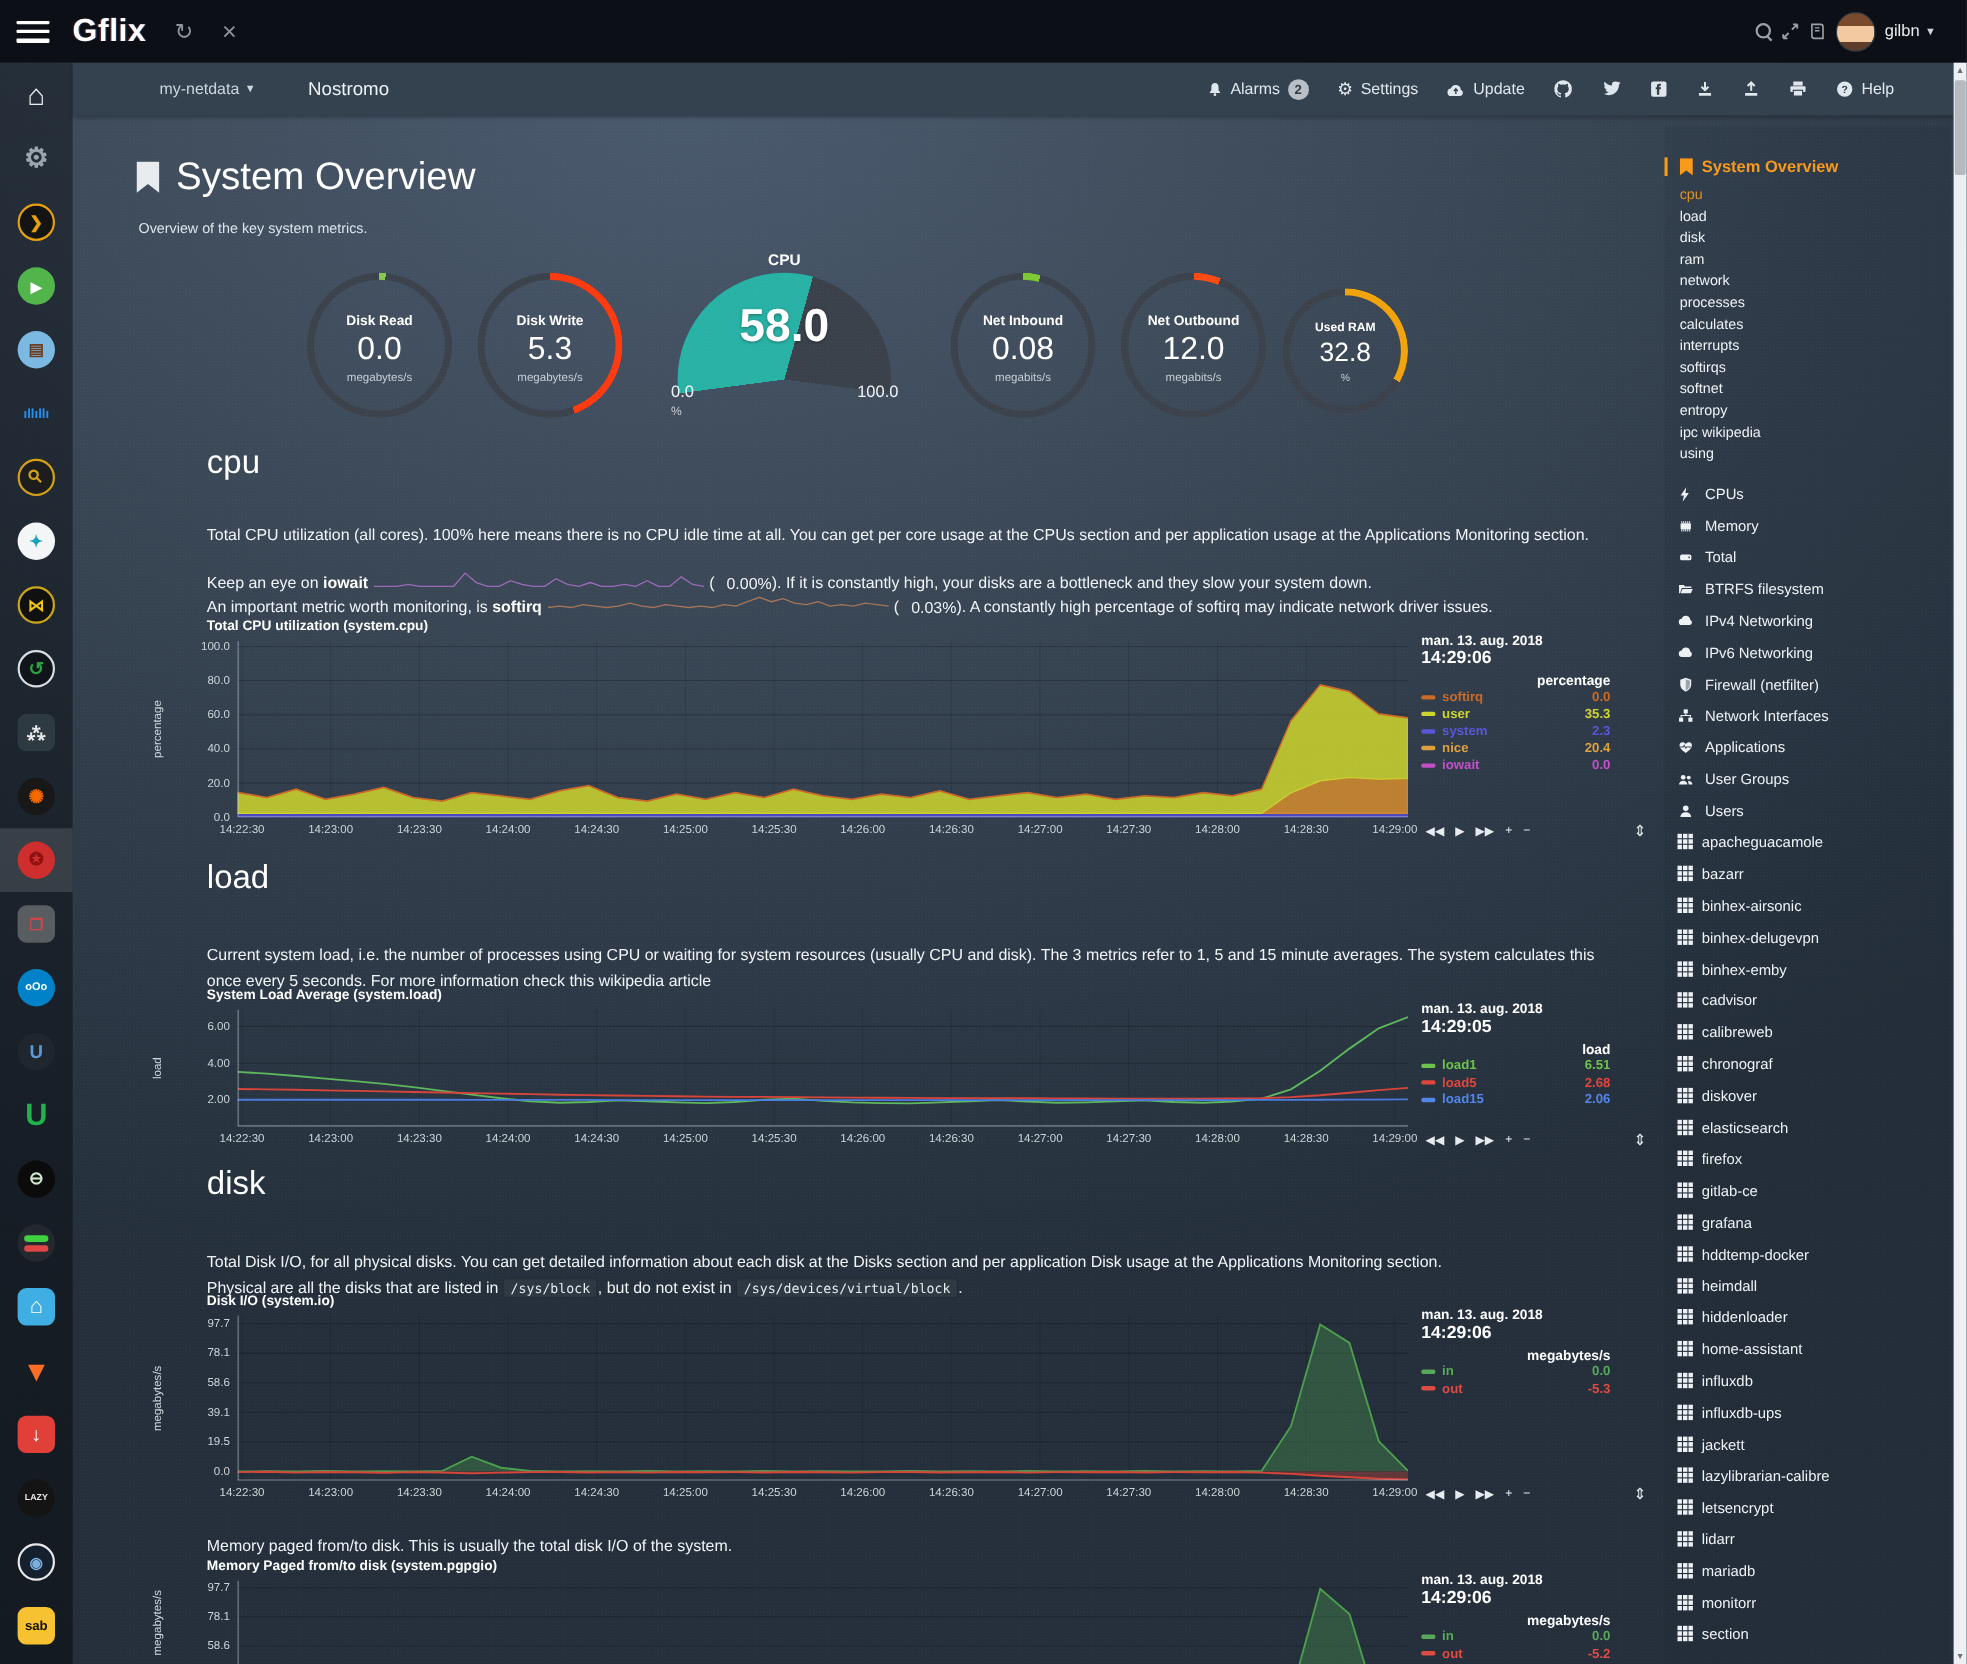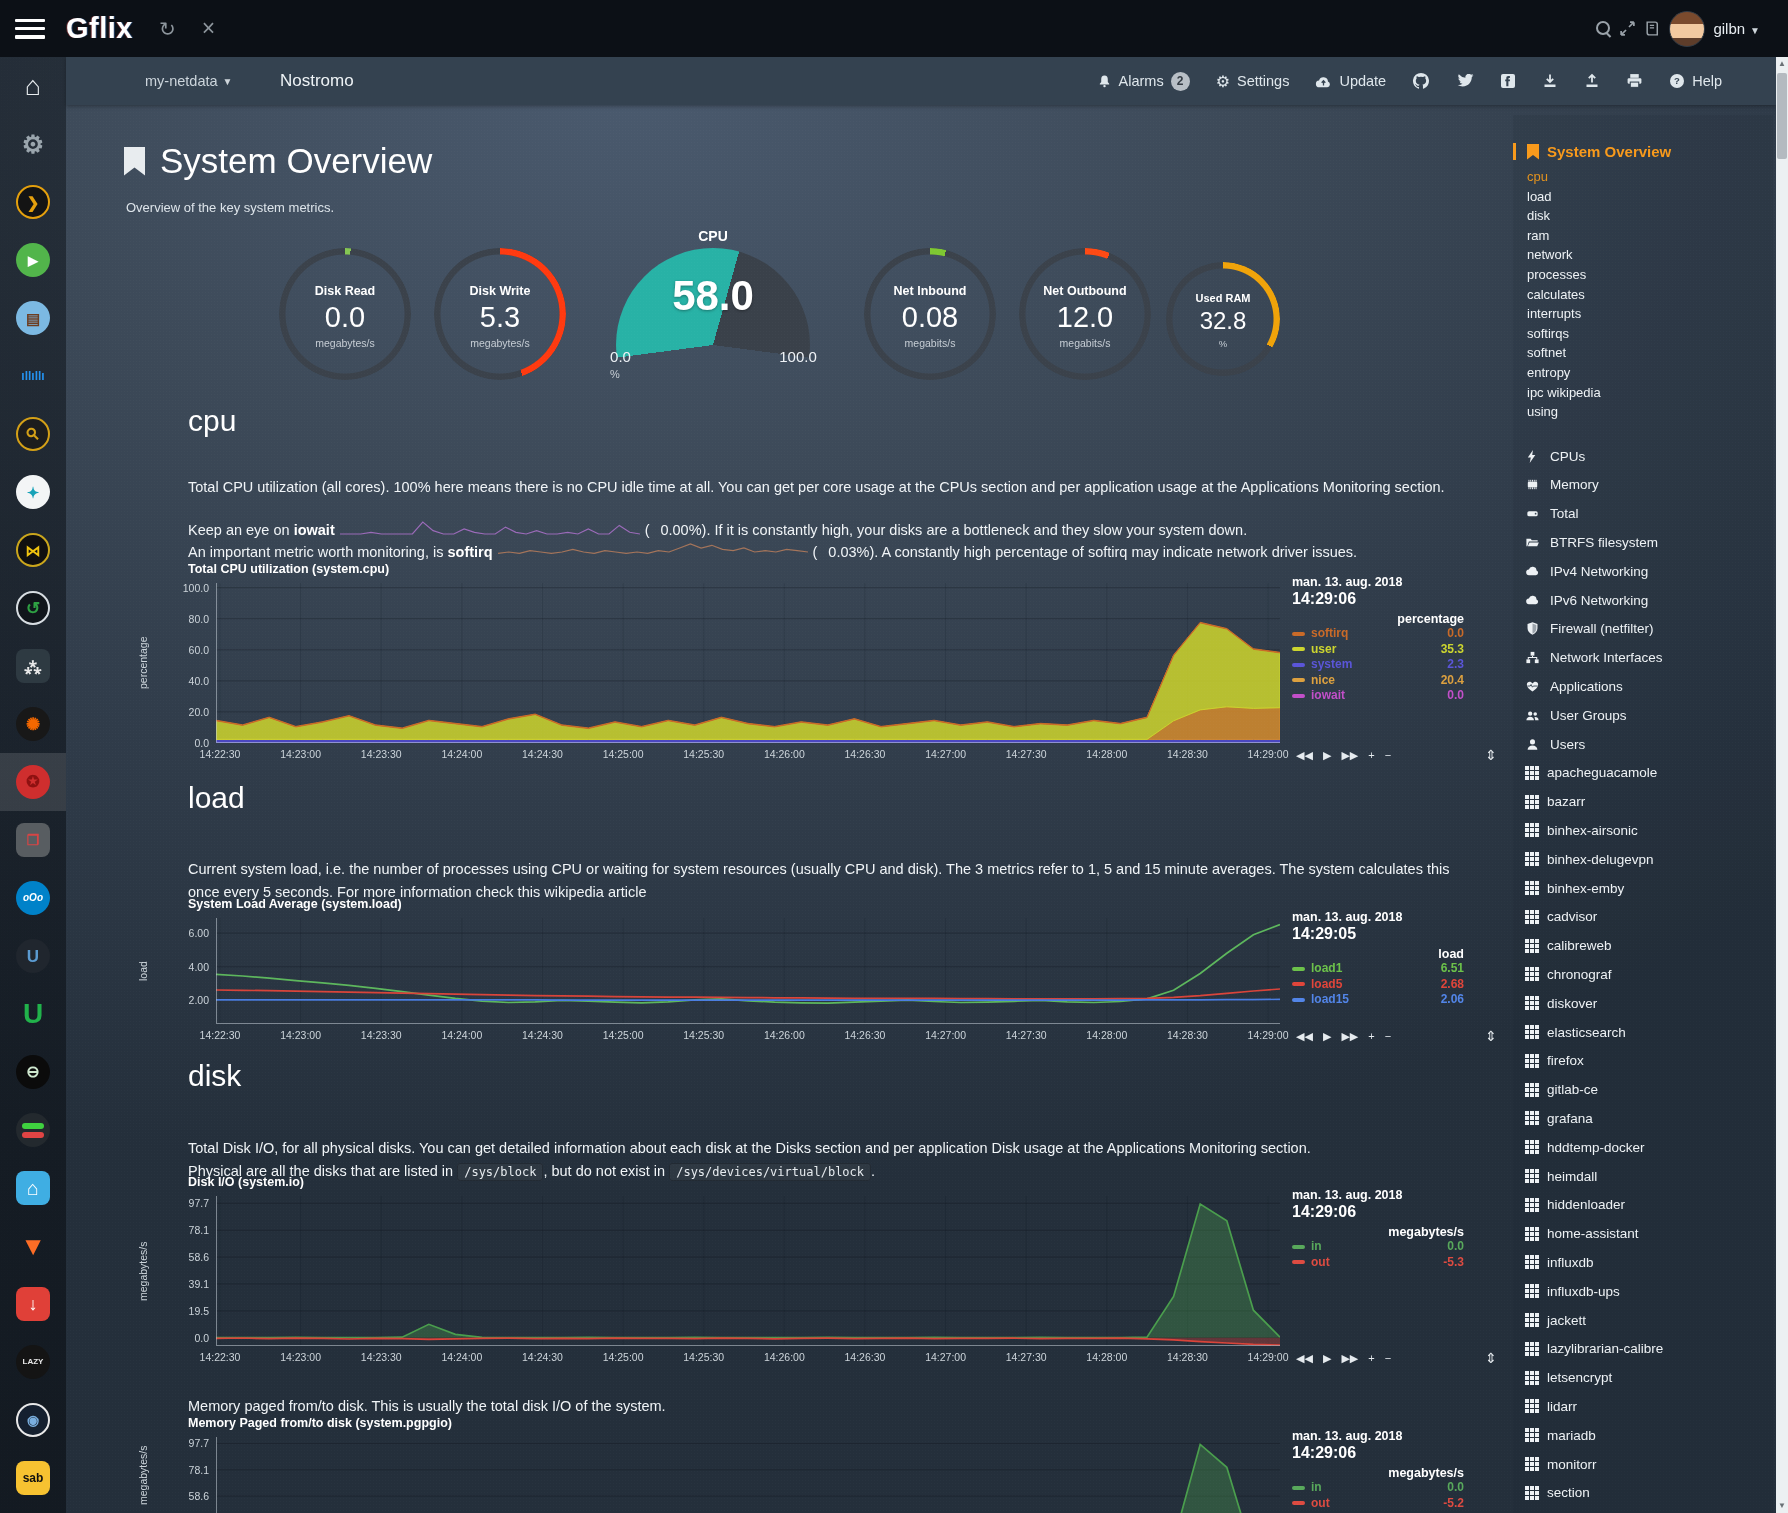--- a/index.html
+++ b/index.html
@@ -47,21 +47,21 @@
   .vthumb{position:absolute;left:1px;right:1px;top:16px;height:86px;background:#b4bac0;border-radius:2px;cursor:pointer}
 
   
   .rsidebar{position:absolute;right:15px;top:115px;width:260px;bottom:0;z-index:5;overflow:hidden;color:#eef2f5;background:rgba(20,27,35,.10)}
   .rs-head{margin-top:28px;border-left:3px solid #f89a1c;padding-left:11px;display:flex;align-items:center;gap:8px;color:#f89a1c;font-weight:bold;font-size:15px;cursor:pointer}
   .bookmark{display:inline-block;width:12px;height:16px;background:#f89a1c;clip-path:polygon(0 0,100% 0,100% 100%,50% 72%,0 100%)}
   .rs-sub{list-style:none;margin:7px 0 0 0;padding:0 0 0 14px}
   .rs-sub li{font-size:13px;line-height:19.6px;cursor:pointer;color:#eef2f5}
   .rs-sub li.active{color:#e2921e}
   .rs-list{list-style:none;margin:20px 0 0 0;padding:0 0 0 12px}
-  .rs-list li{display:flex;align-items:center;gap:10px;height:28.8px;font-size:13.5px;cursor:pointer;white-space:nowrap}
+  .rs-list li{display:flex;gap:10px;height:28.8px;font-size:13.5px;cursor:pointer;white-space:nowrap}
   .rs-list svg{flex:0 0 auto}
   .grid-ic{flex:0 0 auto;width:4px;height:4px;background:#edf1f4;box-shadow:5px 0 #edf1f4,10px 0 #edf1f4,0 5px #edf1f4,5px 5px #edf1f4,10px 5px #edf1f4,0 10px #edf1f4,5px 10px #edf1f4,10px 10px #edf1f4;margin-right:8px;margin-bottom:10px}
 
   
   .content{position:absolute;inset:0;z-index:1;color:#eef2f6}
   .h1row{position:absolute;left:124px;top:141px;display:flex;align-items:center;gap:15px}
   .h1bm{width:21px;height:29px;background:#e8ecef;clip-path:polygon(0 0,100% 0,100% 100%,50% 72%,0 100%)}
   .h1txt{font-size:35px;color:#fff;font-weight:normal}
   .subtitle{position:absolute;left:126px;top:200px;font-size:13px;color:#dde4ea}
   .sec-h{position:absolute;left:188px;font-size:30px;color:#fff}
@@ -205,21 +205,21 @@
         <span style="color: rgb(142, 17, 17); font-size: 16px; line-height: 1;">✪</span>
       </span>
     </div>
     <div class="side-item">
       <span class="app-ic" style="border-radius: 8px; background: rgb(88, 93, 97);">
         <span style="color: rgb(214, 69, 69); font-size: 14px; line-height: 1;">❒</span>
       </span>
     </div>
     <div class="side-item">
       <span class="app-ic" style="border-radius: 50%; background: rgb(0, 130, 201);">
-        <span style="color: rgb(255, 255, 255); font-size: 10px; line-height: 1; font-style: italic;">oOo</span>
+        <span style="color: rgb(255, 255, 255); font-size: 10px; line-height: 1;">oOo</span>
       </span>
     </div>
     <div class="side-item">
       <span class="app-ic" style="border-radius: 50%; background: rgb(32, 38, 46);">
         <span style="color: rgb(91, 155, 209); font-size: 17px; line-height: 1;">U</span>
       </span>
     </div>
     <div class="side-item">
       <span class="app-ic" style="border-radius: 50%;">
         <span style="color: rgb(33, 178, 75); font-size: 28px; line-height: 1;">U</span>

